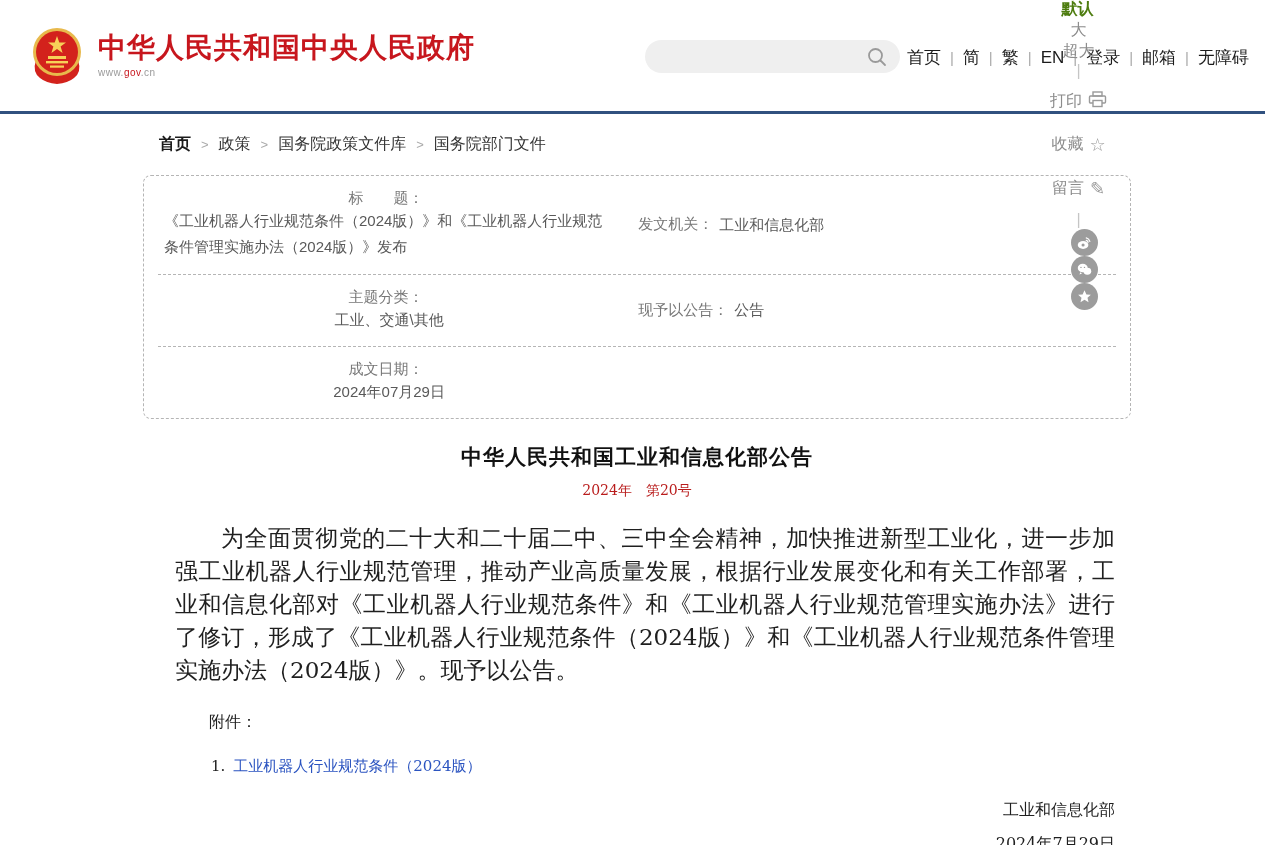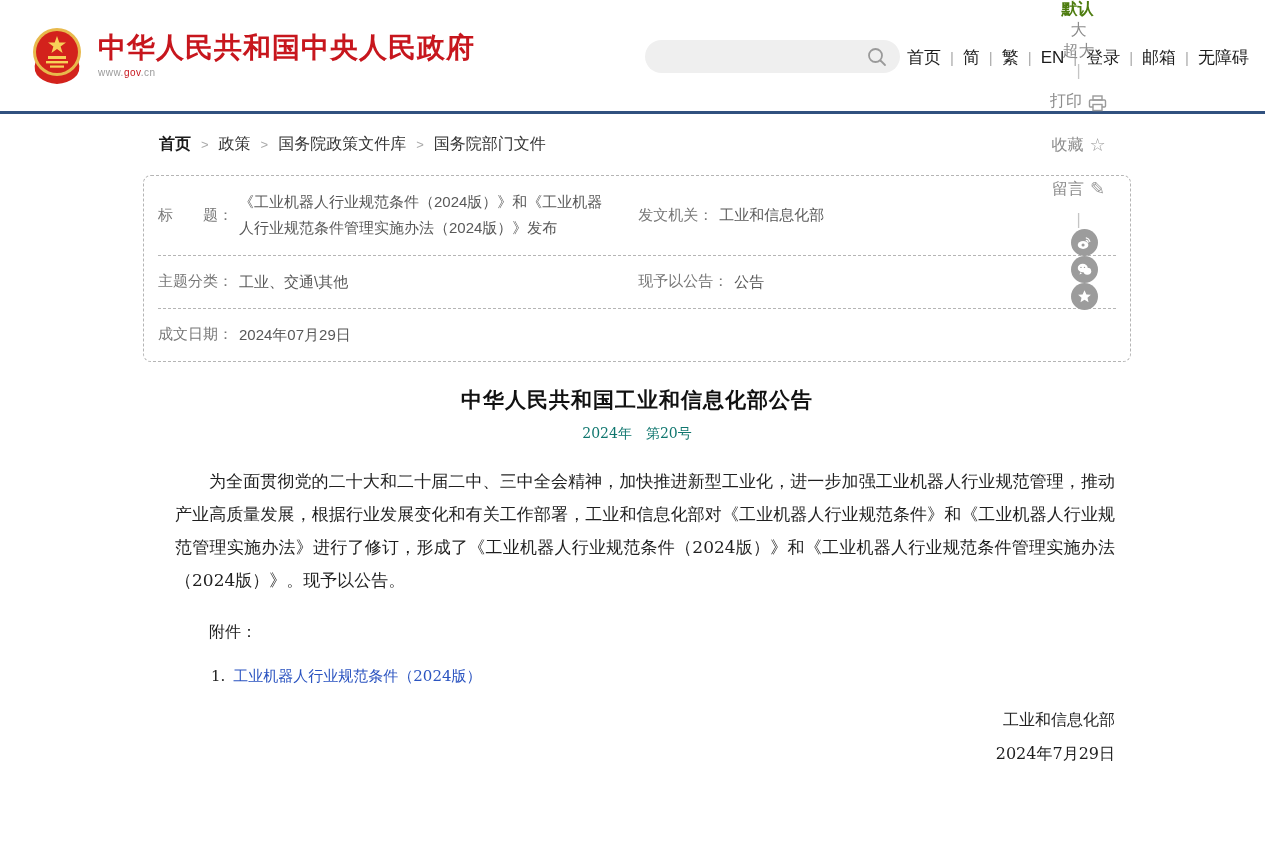--- a/index.html
+++ b/index.html
@@ -61,53 +61,53 @@
   .breadcrumb a { color: #333; text-decoration: none; cursor: pointer; }
   .breadcrumb .home { font-weight: bold; color: #1b1b1b; }
   .breadcrumb .chev { color: #aaa; font-size: 13px; margin: 0 10px; }
 
   .toolbar { display: flex; align-items: center; font-size: 16px; color: #9a9a9a; white-space: nowrap; flex-direction: column; }
   .toolbar .tb-label { color: #9a9a9a; }
   .toolbar a { text-decoration: none; cursor: pointer; color: #8c8c8c; }
   .toolbar .fs-default { color: #4d7c0f; font-weight: bold; margin: 0 6px 0 4px; }
   .toolbar .fs-opt { margin: 0 6px; color: #8c8c8c; }
   .toolbar .sep { color: #c5c5c5; margin: 0 14px; }
-  .toolbar .tb-act { display: inline-flex; align-items: flex-end; margin: 11px 8px; color: #8c8c8c; }
+  .toolbar .tb-act { display: inline-flex; align-items: flex-start; margin: 11px 8px; color: #8c8c8c; }
   .toolbar .tb-act .glyph { margin-left: 6px; display: inline-flex; color: #9a9a9a; font-size: 18px; }
   .share-circle {
     width: 27px; height: 27px; border-radius: 50%;
     background: #9c9c9c; display: inline-flex;
     align-items: center; justify-content: center;
     margin-left: 12px; cursor: pointer;
   }
 
   
   .meta-box {
     margin-top: 15px;
     border: 1px dashed #b5b5b5; border-radius: 8px;
     padding: 0 14px; font-size: 15px;
   }
   .meta-row { display: flex; border-bottom: 1px dashed #b5b5b5; }
   .meta-row:last-child { border-bottom: none; }
   .meta-cell { display: flex; align-items: center; padding: 13px 0; min-height: 50px; }
-  .meta-cell.left { width: 49.5%; padding-right: 18px; }
+  .meta-cell.left { width: 49.5%; padding-right: 18px; flex-direction: column; }
   .meta-cell.right { width: 50.5%; padding-left: 6px; }
   .meta-label { color: #777; flex-shrink: 0; white-space: pre; }
   .meta-value { color: #595959; line-height: 1.75; margin-left: 6px; }
 
   
   .article { font-family: "DejaVu Serif", "Liberation Serif", serif; color: #1a1a1a; }
   .article-title {
     text-align: center; font-size: 21px; font-weight: bold;
     margin-top: 24px; letter-spacing: 1px; color: #111;
   }
-  .article-subtitle { text-align: center; font-size: 14px; margin-top: 11px; color: #0f766e; }
+  .article-subtitle { text-align: center; font-size: 14px; margin-top: 11px; color: #b91c1c; }
   .article-body {
     margin-top: 22px; padding: 0 16px 0 32px;
-    font-size: 17px; line-height: 33px; text-align: justify; color: #1f1f1f;
+    font-size: 23px; line-height: 33px; text-align: justify; color: #1f1f1f;
   }
   .article-body p { text-indent: 2em; }
   .attach-label { margin-top: 25px; padding-left: 66px; font-size: 16px; color: #1f1f1f; }
   .attach-list { margin-top: 10px; padding-left: 68px; font-size: 15px; }
   .attach-item { margin-top: 24px; color: #1f1f1f; }
   .attach-item .num { margin-right: 8px; }
   .attach-item a { color: #2b54c0; text-decoration: none; cursor: pointer; }
   .signature { text-align: right; padding-right: 16px; font-size: 16px; color: #1f1f1f; }
   .sig-org { margin-top: 24px; }
   .sig-date { margin-top: 13px; }

